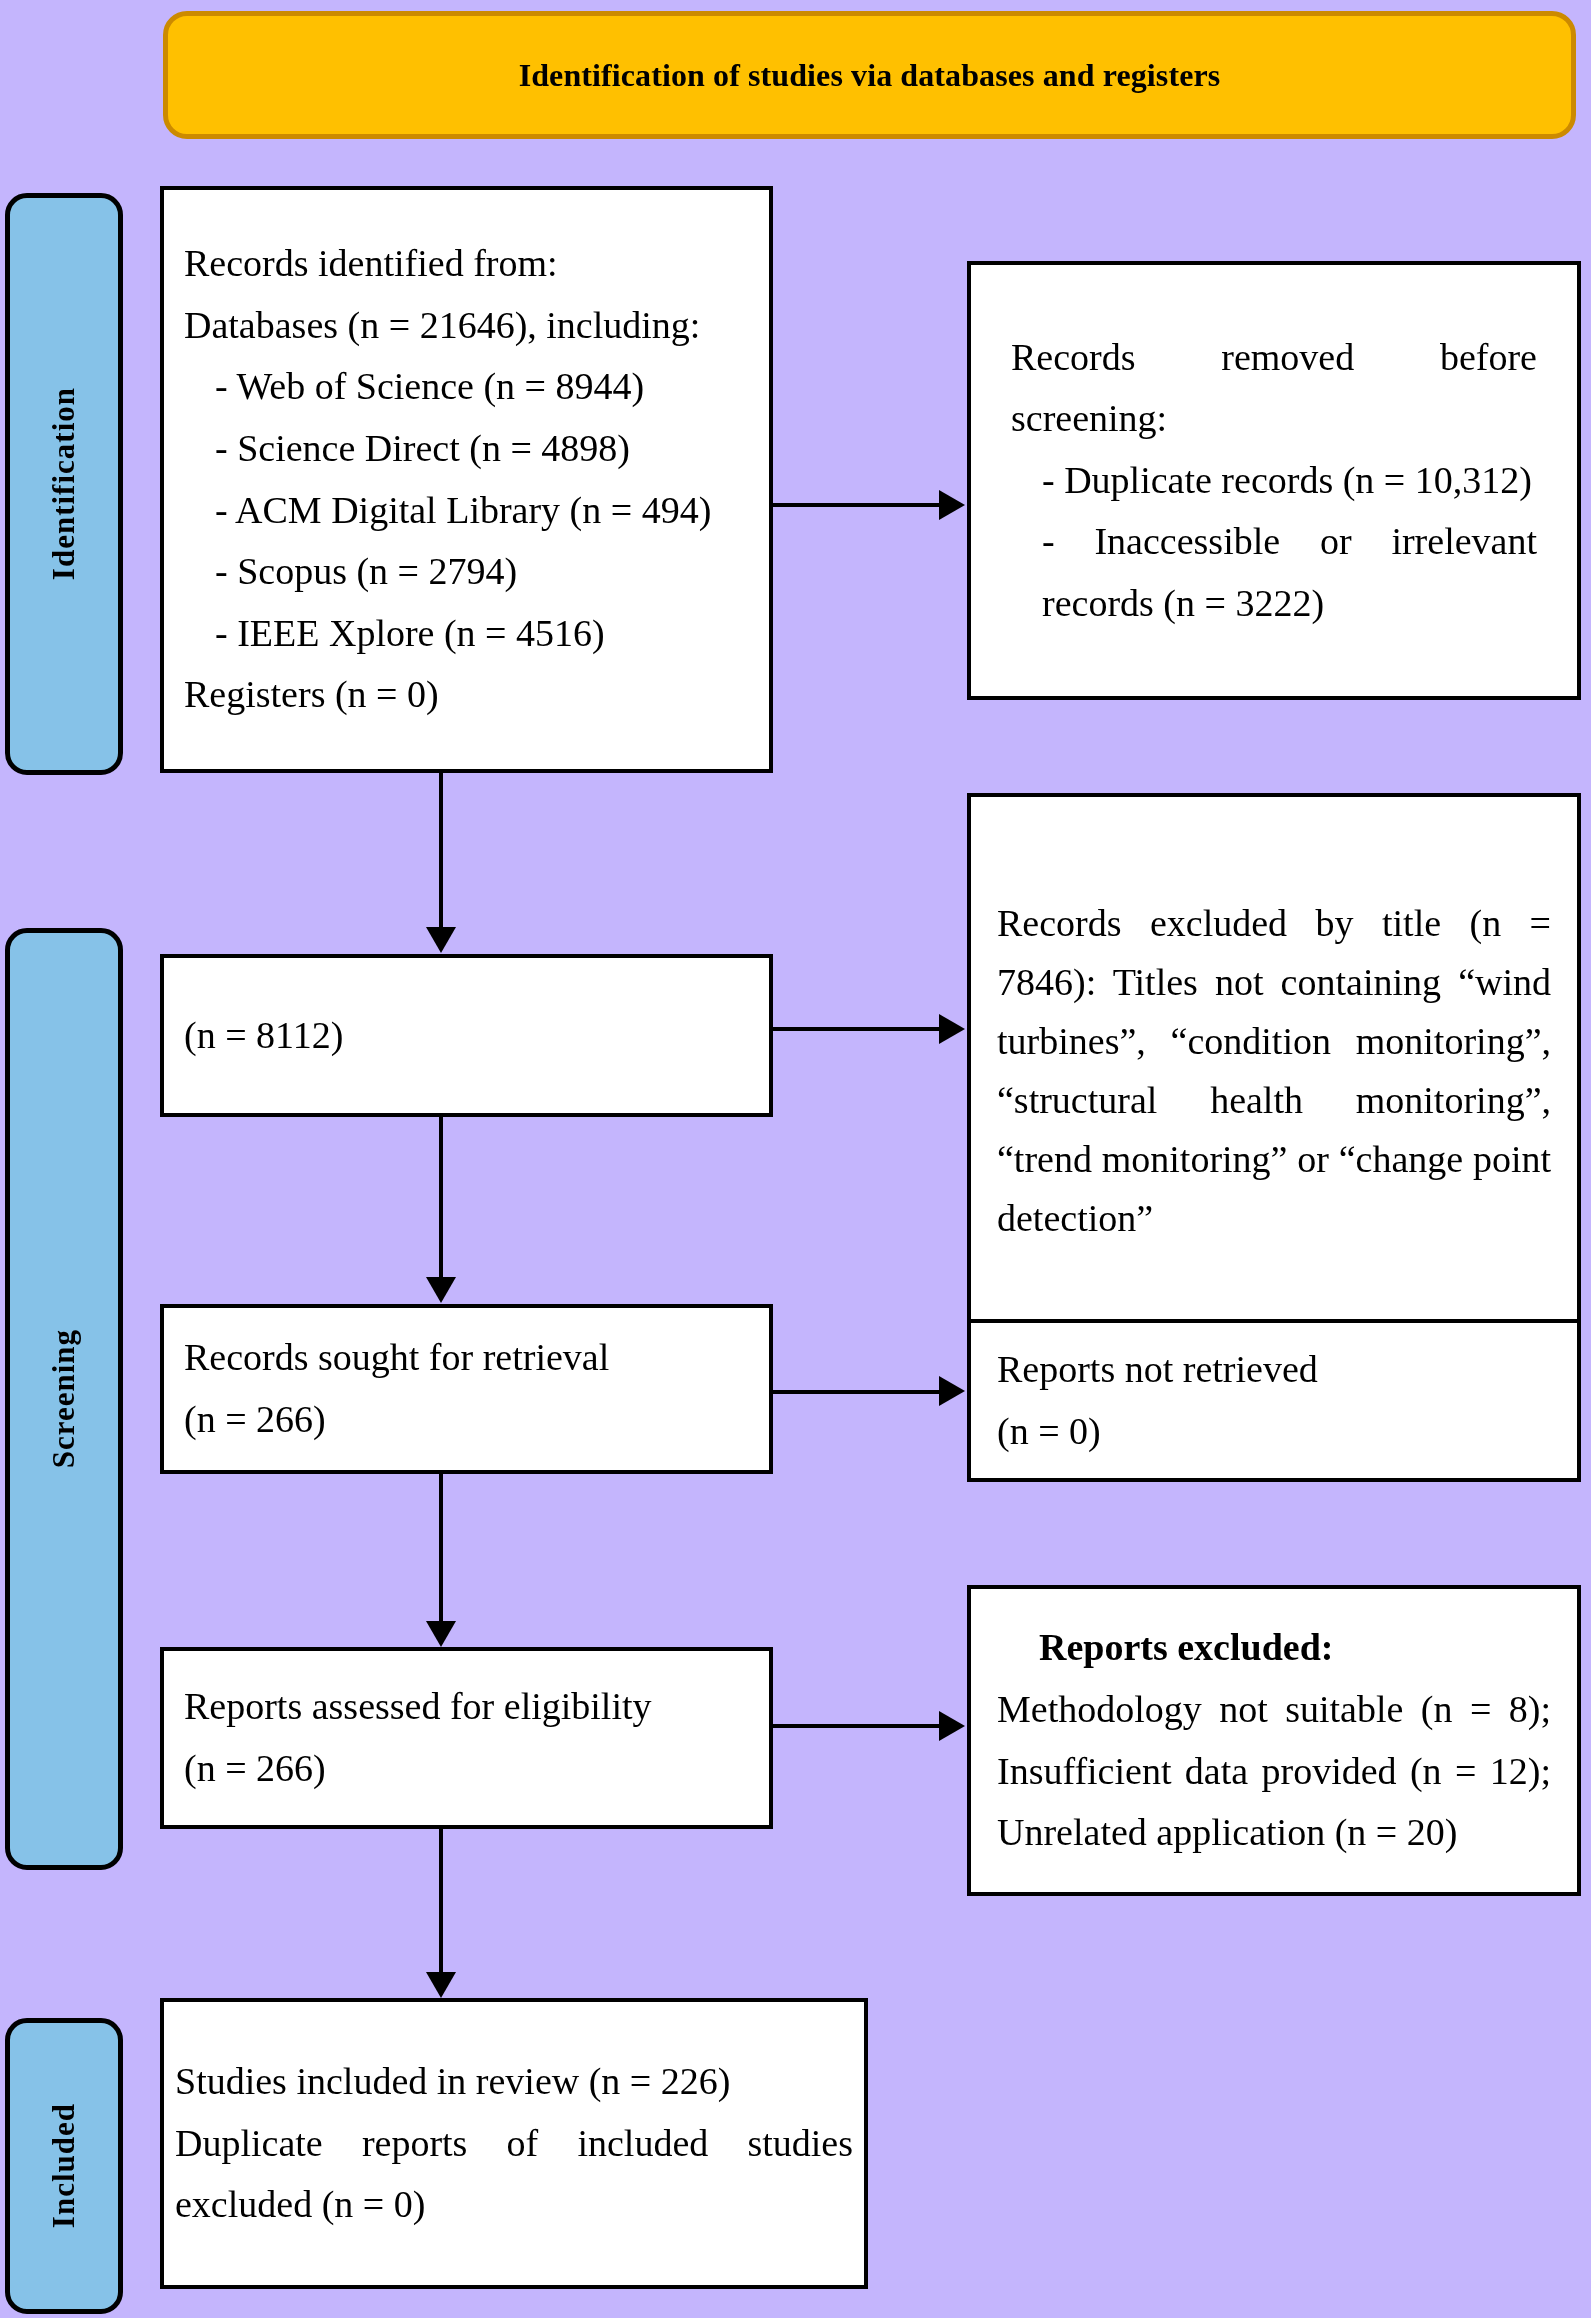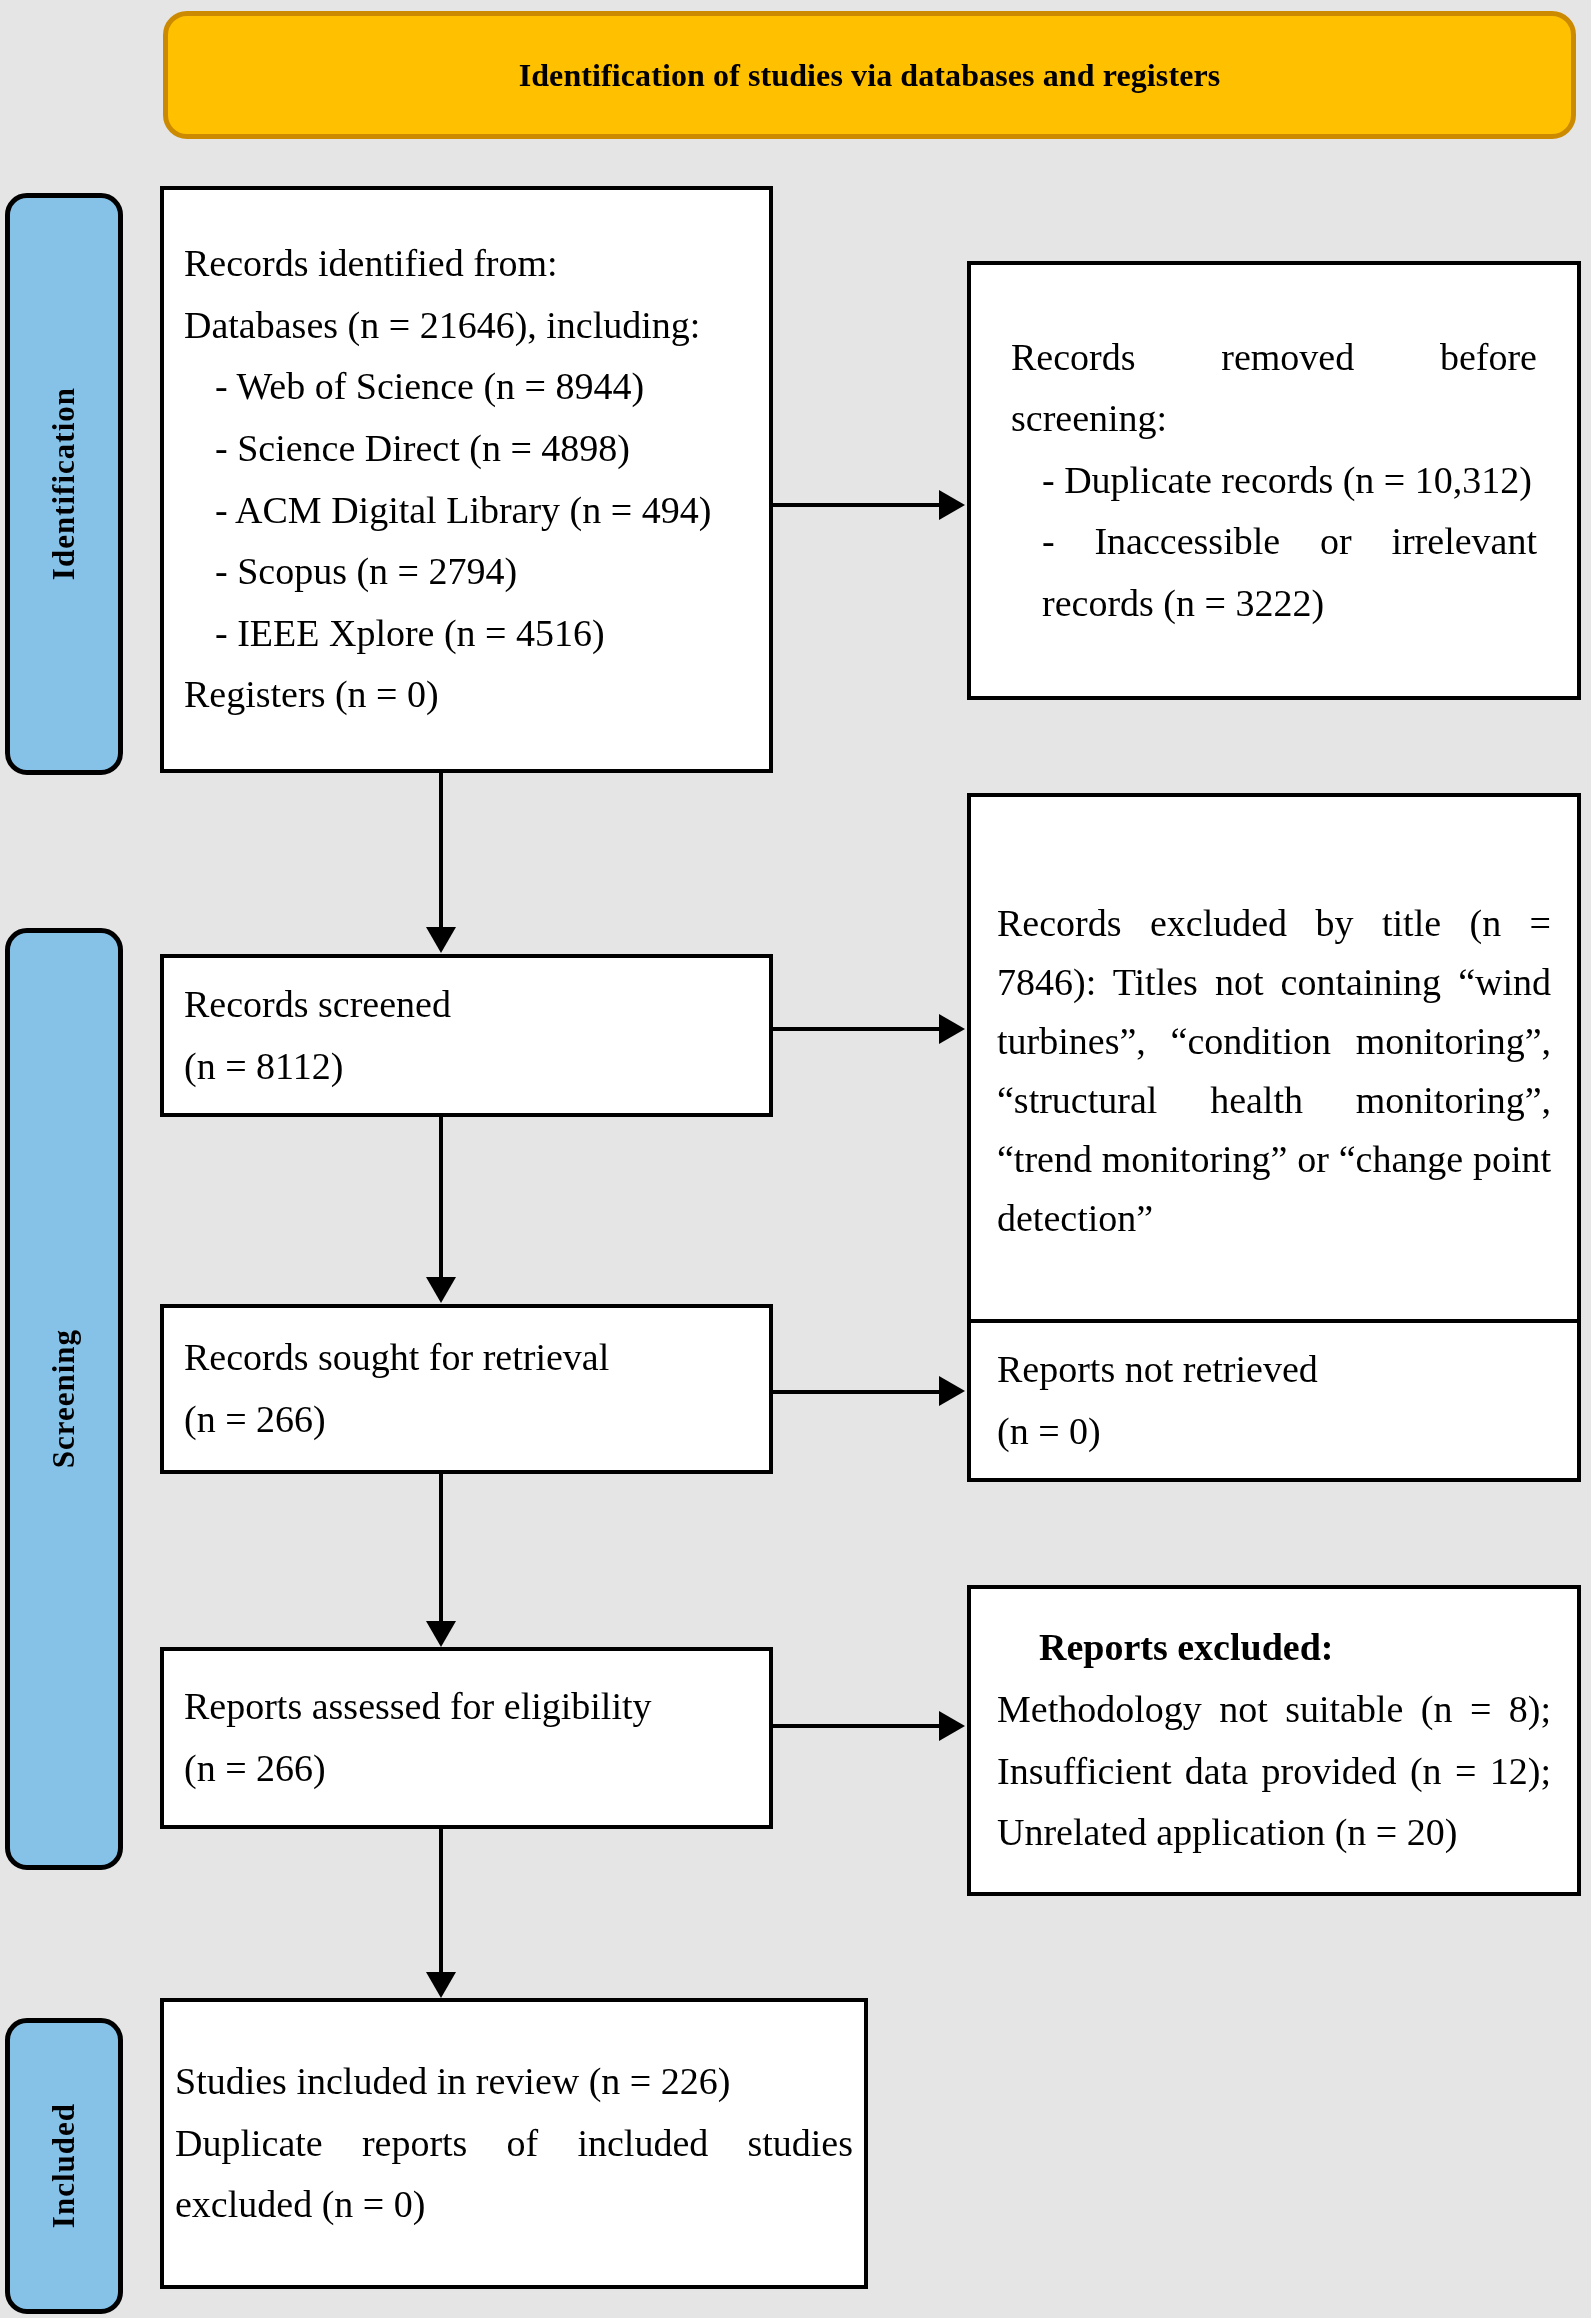--- a/index.html
+++ b/index.html
@@ -8,21 +8,21 @@
     padding: 0;
     background: #ffffff;
   }
   body {
     font-family: "Liberation Serif", "DejaVu Serif", serif;
   }
   #stage {
     position: relative;
     width: 1591px;
     height: 2319px;
-    background: #e5e5e5;
+    background: #c4b5fd;
     overflow: hidden;
   }
 
   
   .banner {
     position: absolute;
     left: 163px;
     top: 11px;
     width: 1413px;
     height: 128px;
@@ -162,21 +162,20 @@
     <p class="indent just">- Inaccessible or irrelevant records (n = 3222)</p>
   </div>
 
   <div class="hline" style="left:773px; top:503px; width:168px;"></div>
   <div class="arrow-right" style="left:939px; top:490px;"></div>
 
   <div class="vline" style="left:439px; top:773px; width:3.5px; height:158px;"></div>
   <div class="arrow-down" style="left:426px; top:927px;"></div>
 
   <div class="box" style="left:160px; top:954px; width:613px; height:163px;">
-    <p>Records screened</p>
     <p>(n = 8112)</p>
   </div>
 
   <div class="box tight" style="left:967px; top:793px; width:614px; height:556px; padding:17px 26px;">
     <p class="just">Records excluded by title (n = 7846): Titles not containing “wind turbines”, “condition monitoring”, “structural health monitoring”, “trend monitoring” or “change point detection”</p>
   </div>
 
   <div class="hline" style="left:773px; top:1027px; width:168px;"></div>
   <div class="arrow-right" style="left:939px; top:1014px;"></div>
 

